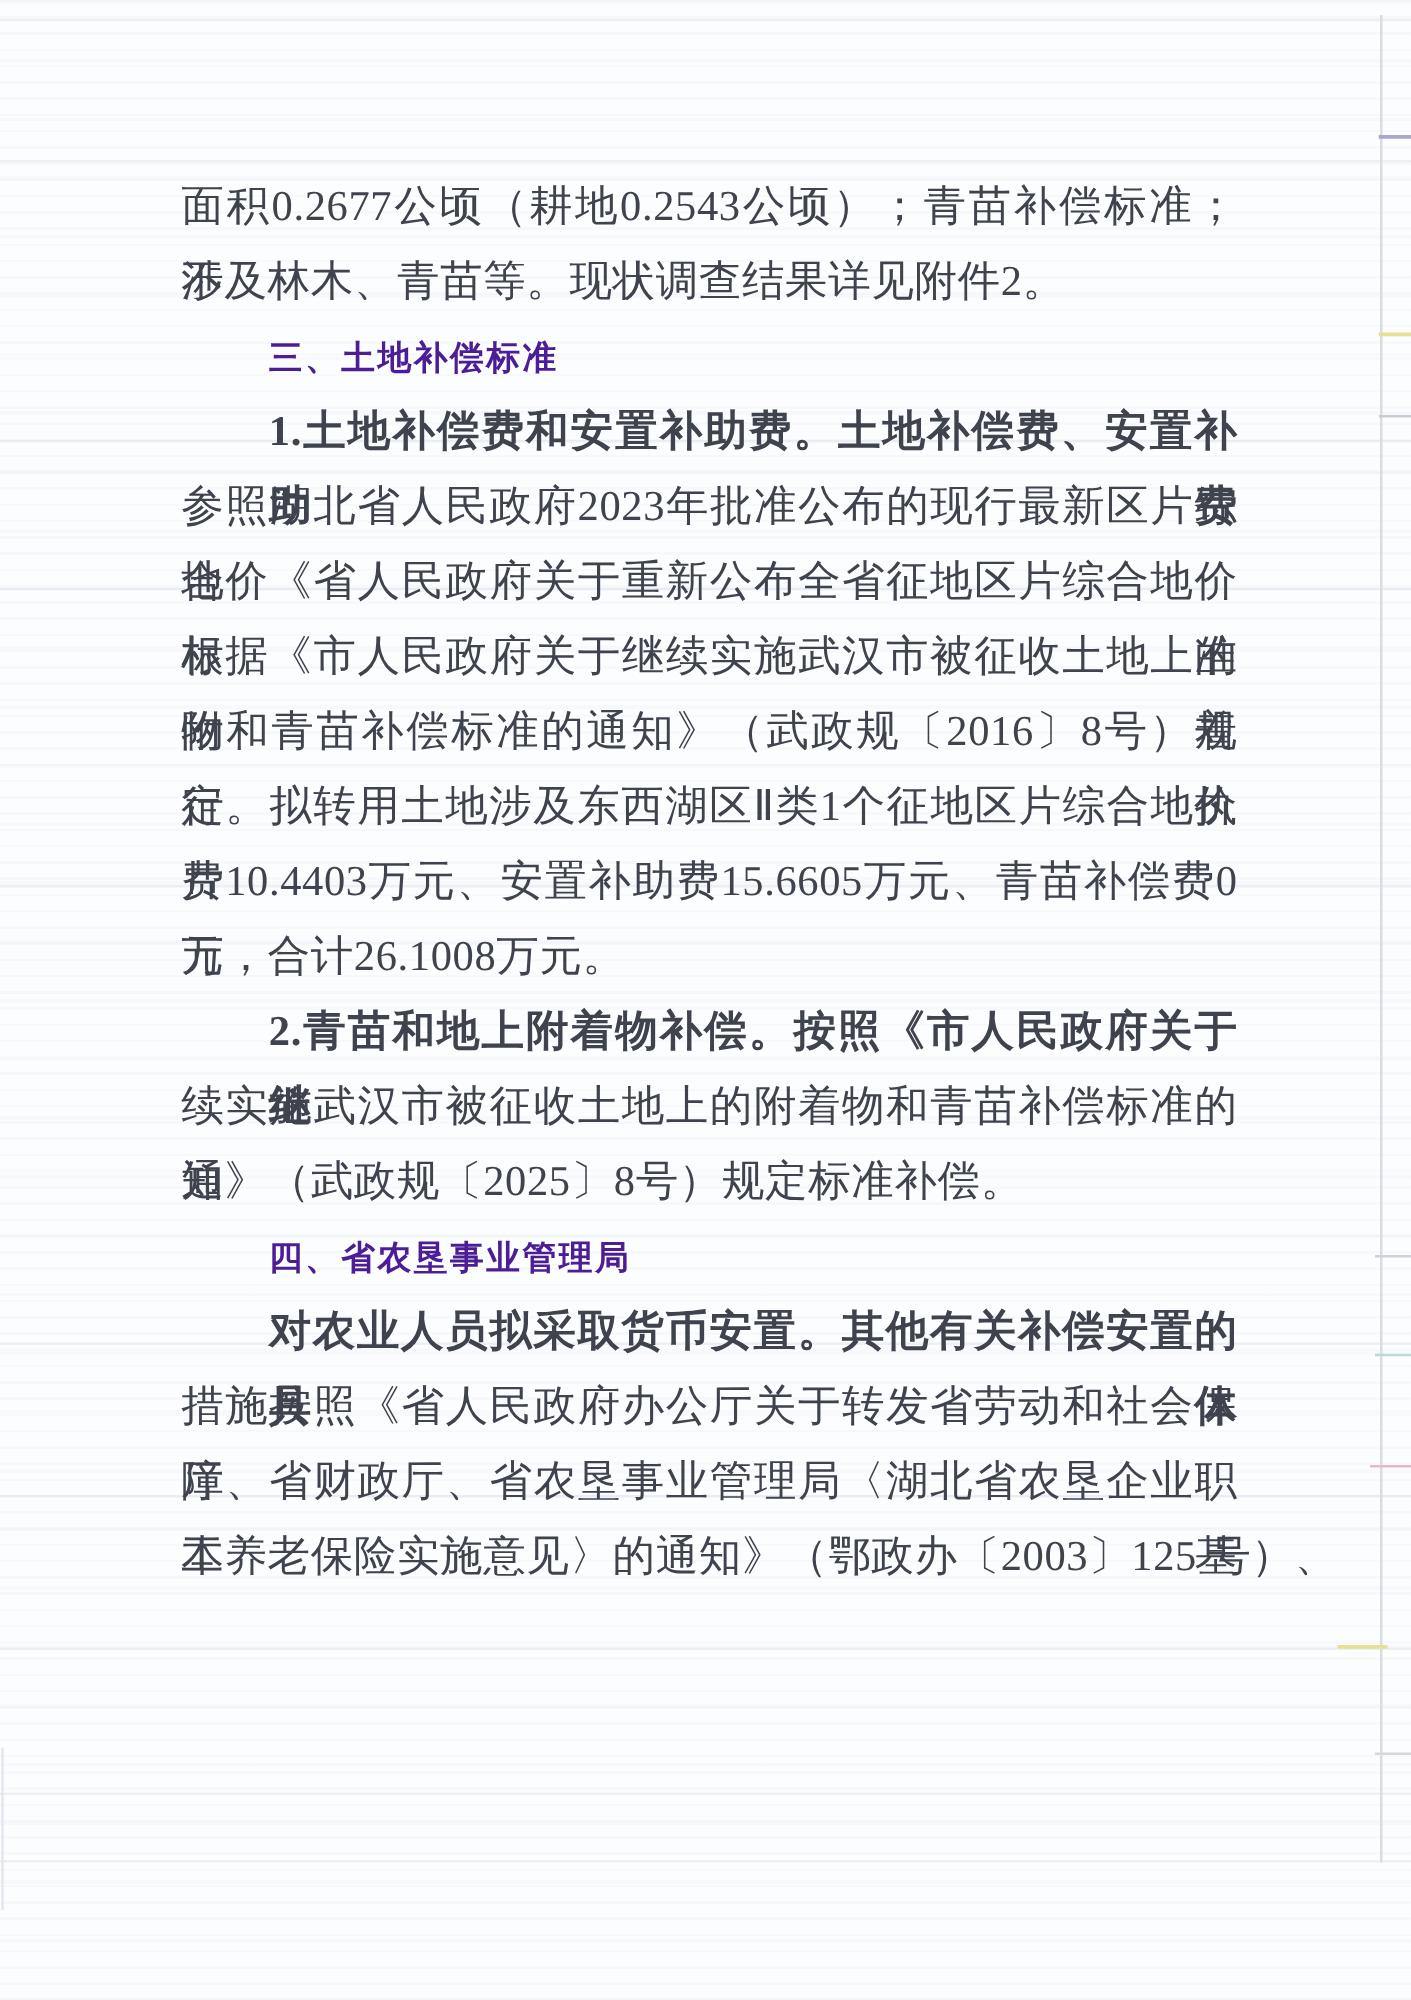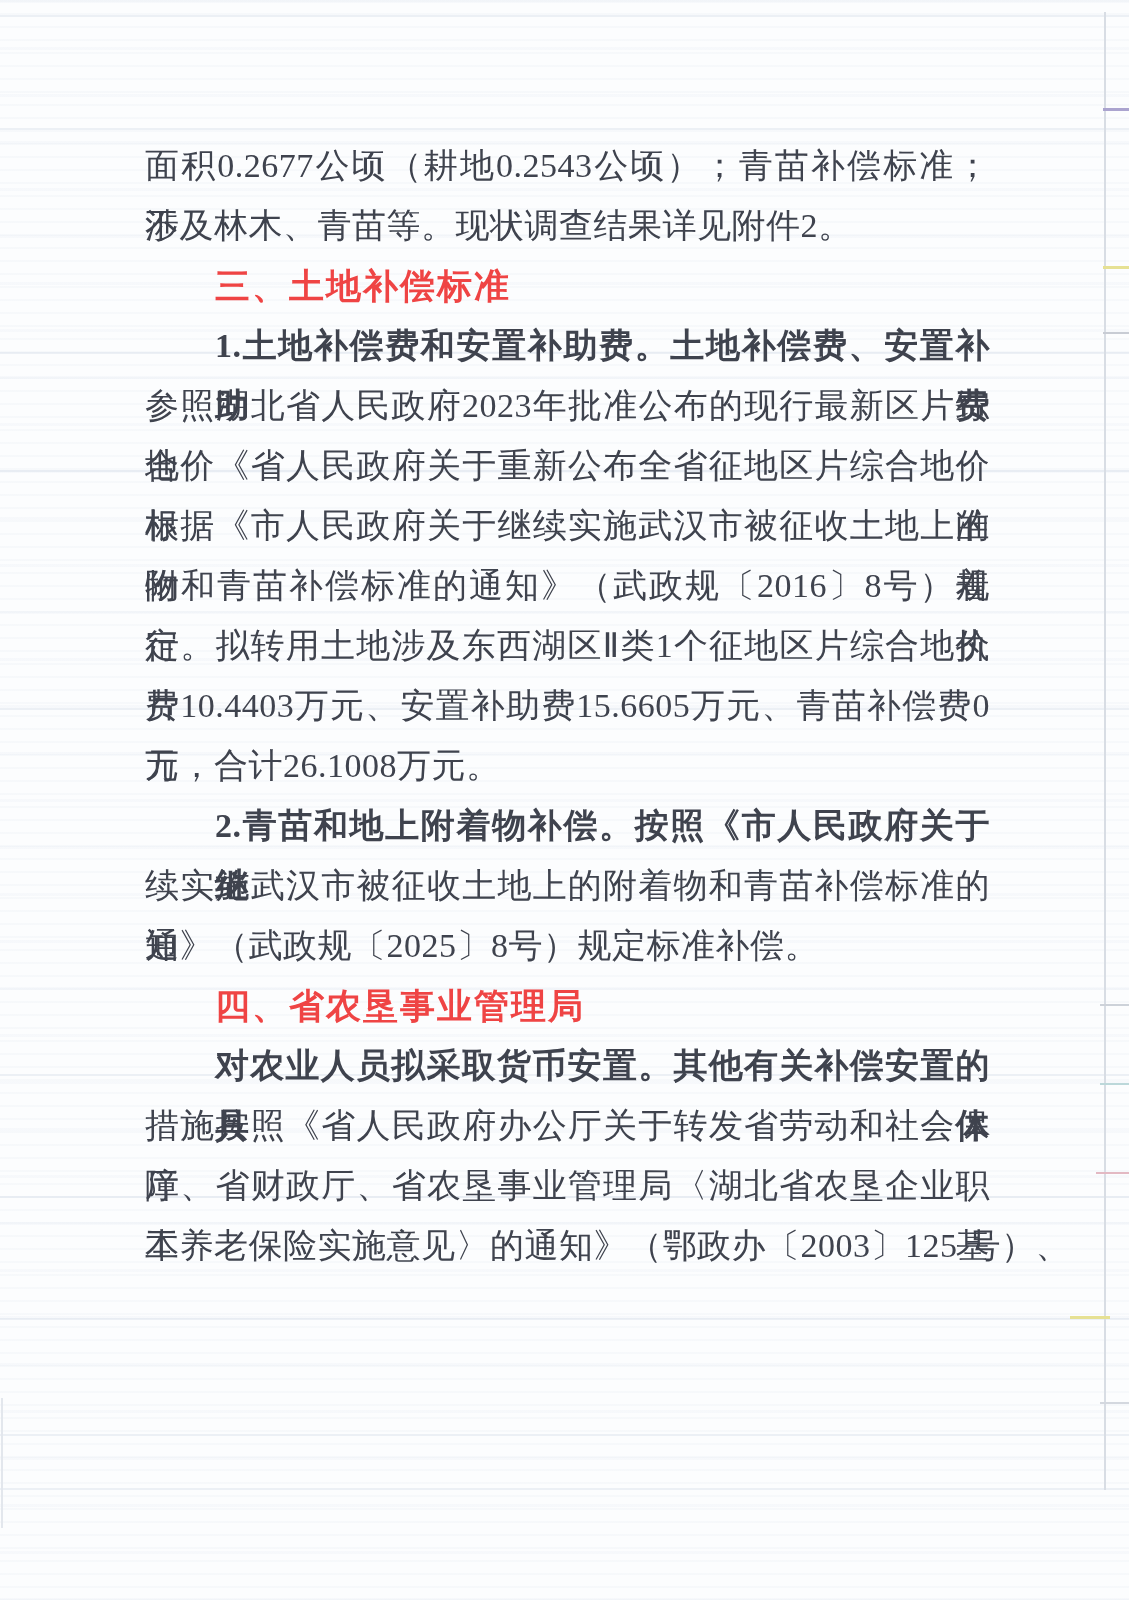--- a/index.html
+++ b/index.html
@@ -82,22 +82,22 @@
     text-align: justify;
     text-align-last: justify;
   }
   .line.ind {
     padding-left: 70px;
     font-weight: bold;
   }
   .line.h {
     font-family: "Liberation Sans", sans-serif;
     font-weight: 700;
-    color: #ef4444;
-    font-size: 35px;
+    color: #4c1d95;
+    font-size: 27px;
     letter-spacing: 2px;
   }
 </style>
 </head>
 <body>
 
 <div class="scan-texture"></div>
 
 <div class="streak" style="top:15px"></div>
 <div class="streak" style="top:128px"></div>

